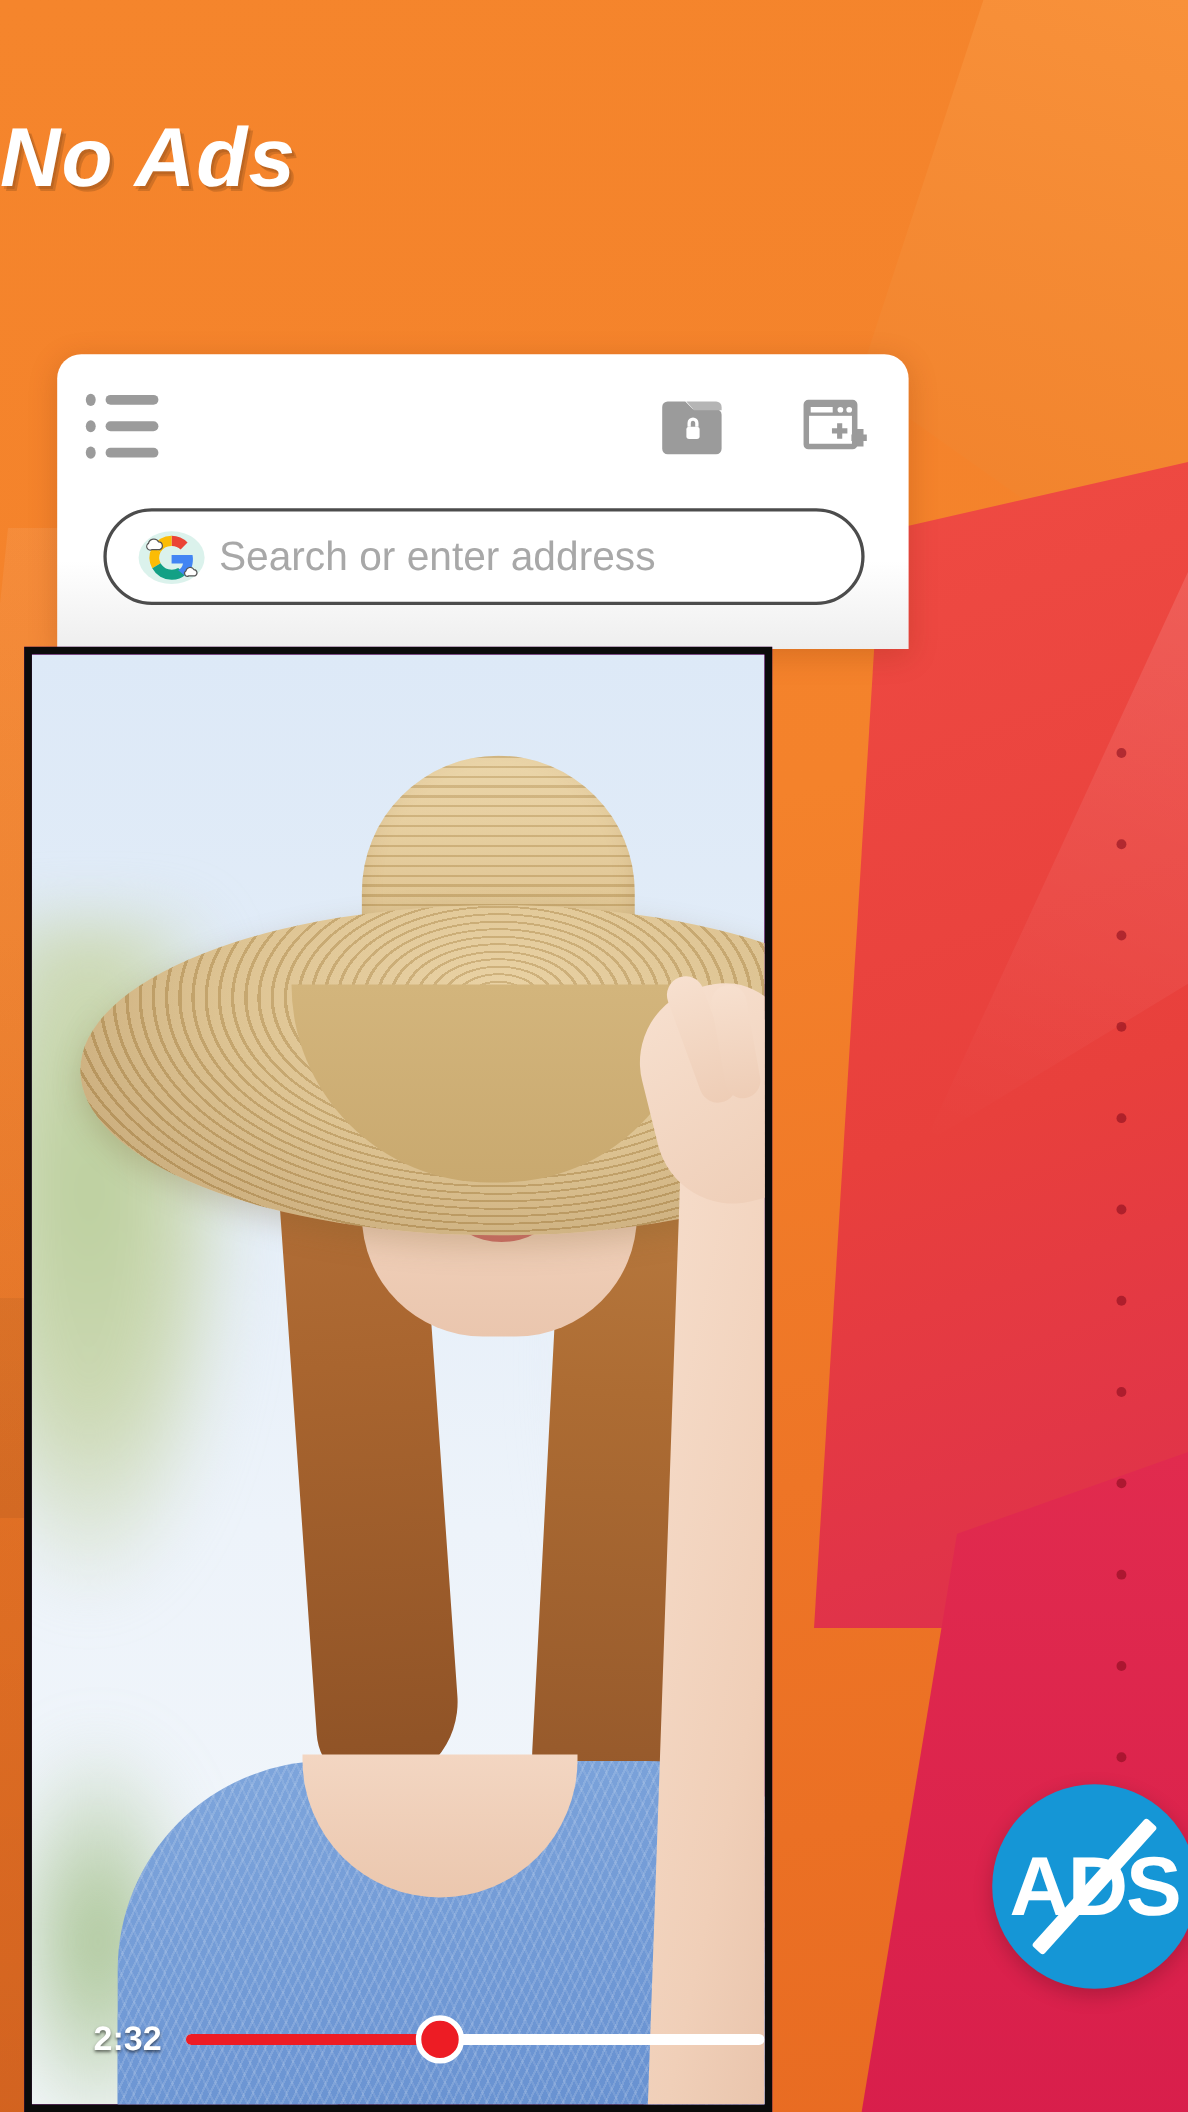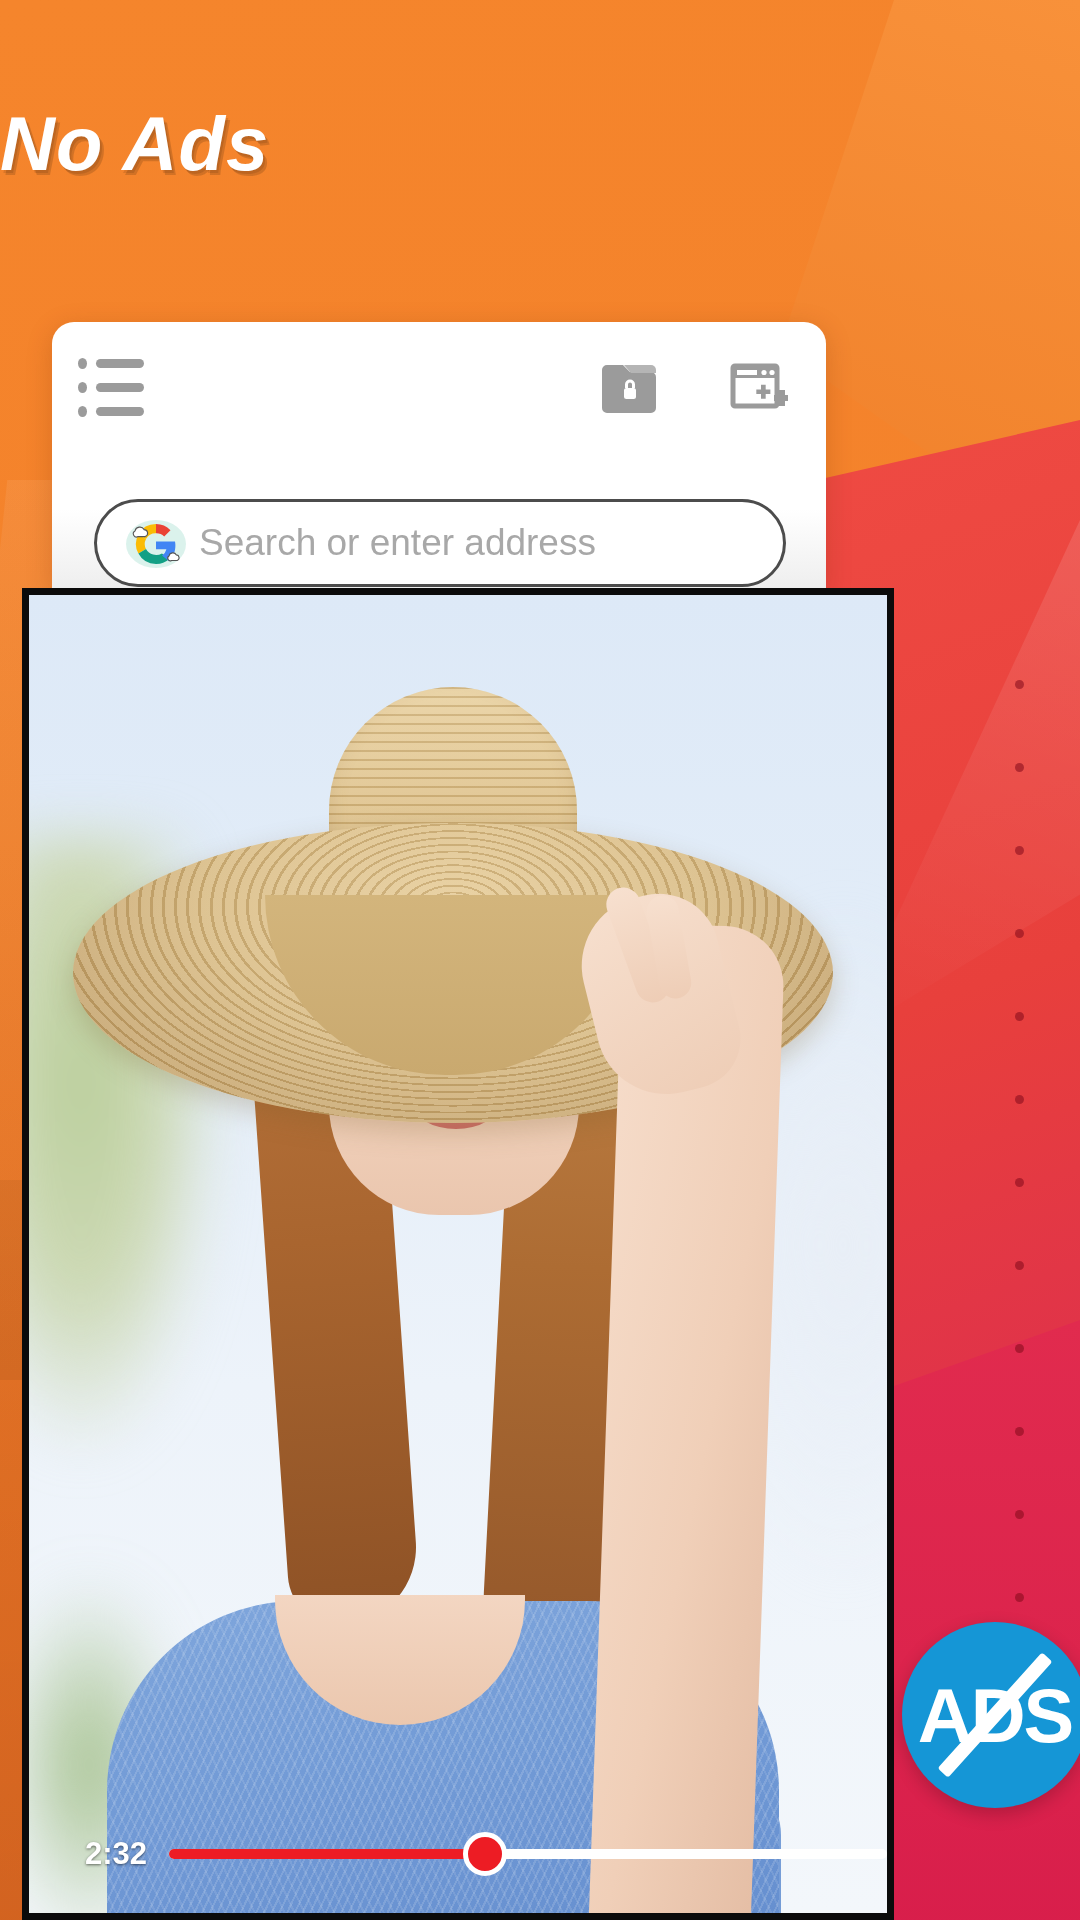--- a/index.html
+++ b/index.html
@@ -91,32 +91,32 @@
   
   .folder-lock { position:absolute; right:168px; top:40px; width:58px; height:52px; }
   
   .new-tab { position:absolute; right:38px; top:40px; width:58px; height:52px; }
 
   
   .searchbar {
     position:absolute; left:42px; top:140px;
     width:692px; height:88px;
     border:3px solid #4c4c4c; border-radius:46px;
-    background:#fff; display:flex; align-items:center;margin-top:37px;
+    background:#fff; display:flex; align-items:center;
   }
   .g-logo { margin-left:26px; width:66px; height:58px; flex:none; }
   .search-placeholder {
     font-size:37px; color:#a8a8a8; margin-left:10px;
     white-space:nowrap;
   }
 
   
   #video {
     position:absolute; left:22px; top:588px;
-    width:872px; height:1332px;
+    width:680px; height:1332px;
     border:7px solid #0b0b0b;
     background:#a21caf;
     z-index:8; overflow:hidden;
   }
   .photo { position:absolute; inset:0; overflow:hidden; }
   .sky {
     position:absolute; inset:0;
     background:linear-gradient(180deg,#dde9f7 0%,#e3edf8 30%,#edf3fa 60%,#f3f7fb 100%);
   }
   .blur-green {

